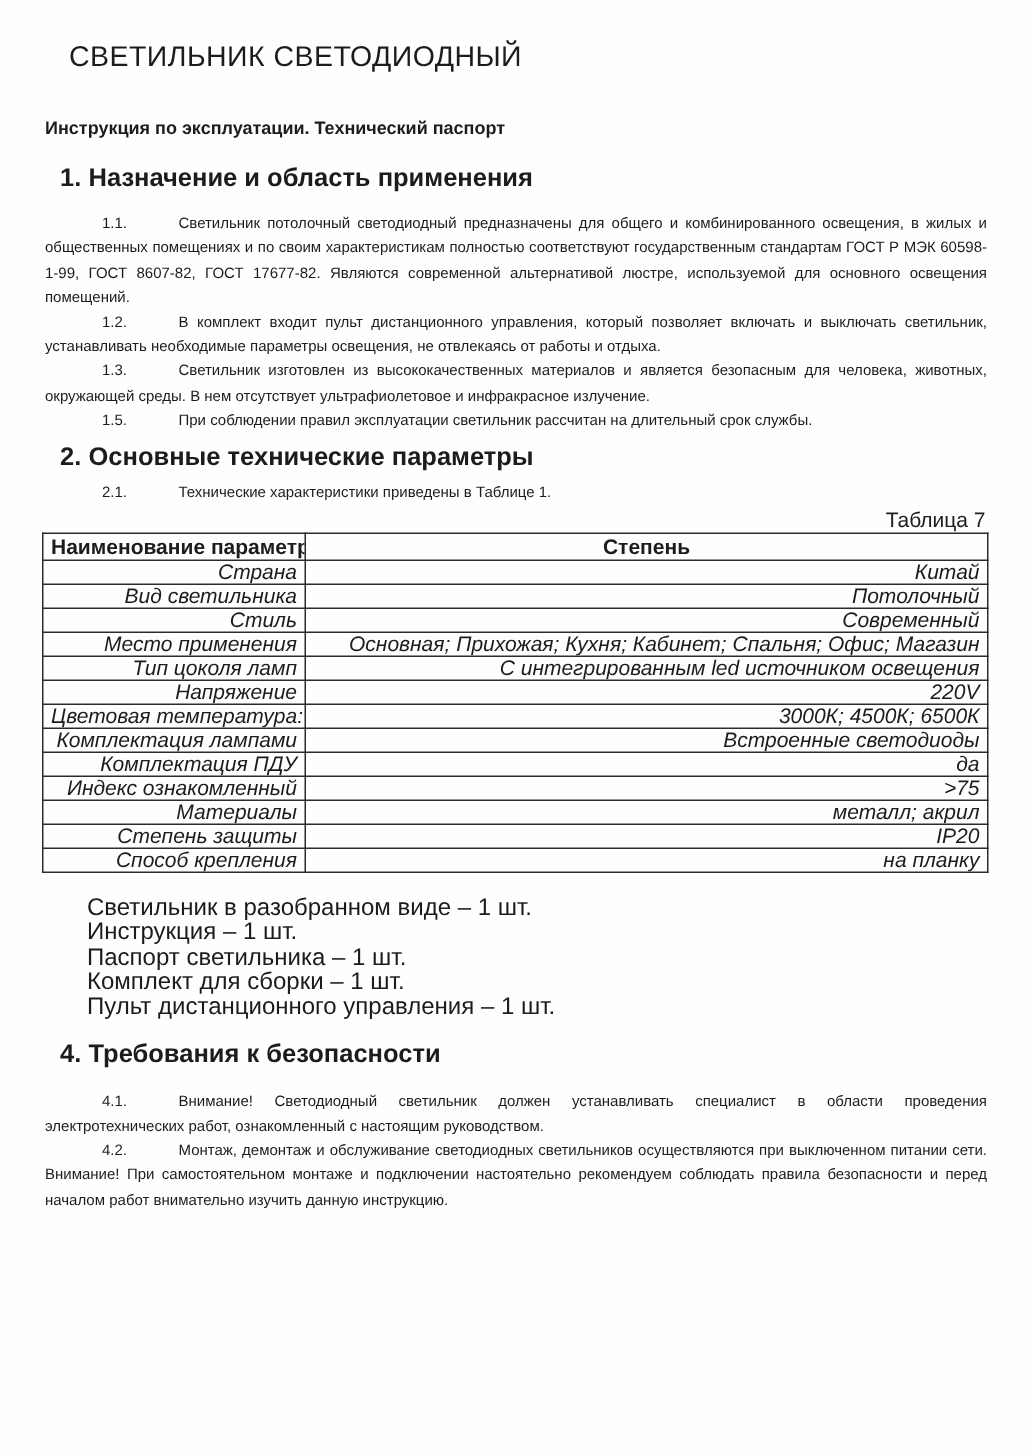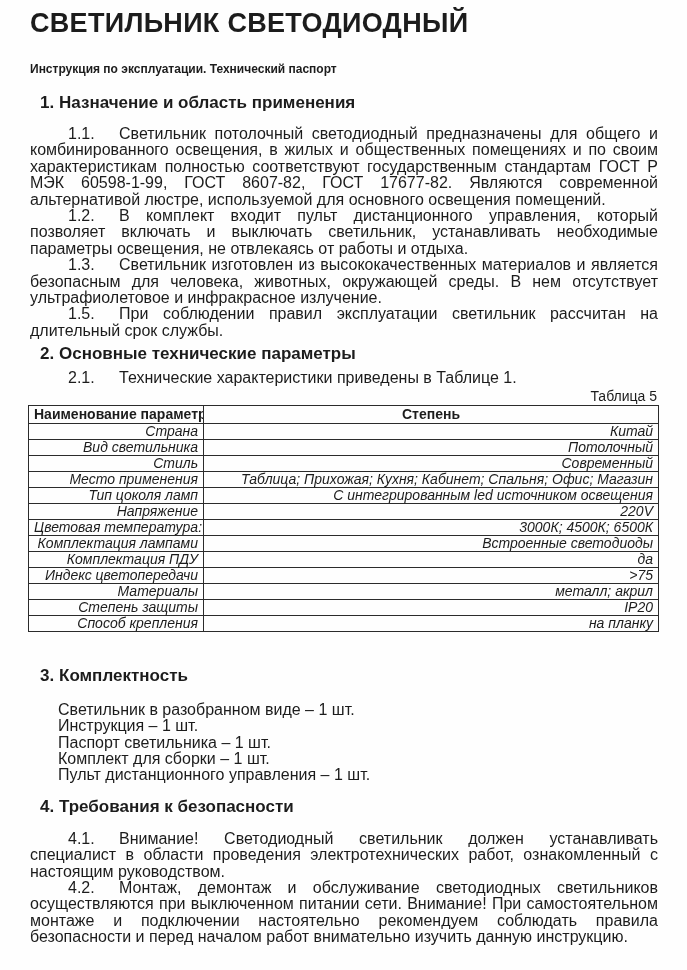--- a/index.html
+++ b/index.html
@@ -6,24 +6,24 @@
   body {
     width: 687px; height: 970px;
     background: #fefefe;
     color: #1c1c1c;
     font-family: "Liberation Sans", sans-serif;
     overflow: hidden;
   }
   .page { padding: 6px 29px 0 30px; }
 
   .doc-title {
-    margin: 0;
-    font-size: 27px;
+    margin: 16px;
+    font-size: 19px;
     line-height: 34px;
-    font-weight: bold;
+    font-weight: normal;
     letter-spacing: 0.3px;
     white-space: nowrap;
   }
   .doc-subtitle {
     margin: 22px 0 0 0;
     font-size: 12px;
     font-weight: bold;
   }
 
   .sec-h {
@@ -34,21 +34,21 @@
   }
   .hnum { display: inline-block; margin-left: 10px; width: 19px; }
   .gap-h1 { margin-top: 17px; }
   .gap-h2 { margin-top: 5px; }
   .gap-h3 { margin-top: 34px; }
   .gap-h4 { margin-top: 11px; }
 
   .paras { margin-top: 13px; }
   .body-p {
     margin: 0;
-    font-size: 16px;
+    font-size: 10px;
     line-height: 16.4px;
     text-align: justify;
   }
   .pnum { display: inline-block; margin-left: 38px; width: 51px; }
 
   .p21 { margin-top: 6px; }
 
   .tbl-caption {
     margin-top: 2px;
     font-size: 14px;
@@ -110,21 +110,21 @@
     <p class="body-p"><span class="pnum">1.1.</span><span>Светильник потолочный светодиодный предназначены для общего и комбинированного освещения, в жилых и общественных помещениях и по своим характеристикам полностью соответствуют государственным стандартам ГОСТ Р МЭК 60598-1-99, ГОСТ 8607-82, ГОСТ 17677-82. Являются современной альтернативой люстре, используемой для основного освещения помещений.</span></p>
     <p class="body-p"><span class="pnum">1.2.</span><span>В комплект входит пульт дистанционного управления, который позволяет включать и выключать светильник, устанавливать необходимые параметры освещения, не отвлекаясь от работы и отдыха.</span></p>
     <p class="body-p"><span class="pnum">1.3.</span><span>Светильник изготовлен из высококачественных материалов и является безопасным для человека, животных, окружающей среды. В нем отсутствует ультрафиолетовое и инфракрасное излучение.</span></p>
     <p class="body-p"><span class="pnum">1.5.</span><span>При соблюдении правил эксплуатации светильник рассчитан на длительный срок службы.</span></p>
   </div>
 
   <h2 class="sec-h gap-h2"><span class="hnum">2.</span><span>Основные технические параметры</span></h2>
 
   <p class="body-p p21"><span class="pnum">2.1.</span><span>Технические характеристики приведены в Таблице 1.</span></p>
 
-  <div class="tbl-caption">Таблица 5</div>
+  <div class="tbl-caption">Таблица 7</div>
 
   <table class="spec-table">
     <colgroup>
         <col class="c1">
         <col class="c2">
       </colgroup>
     <thead>
       <tr>
         <th>Наименование параметра</th>
         <th>Степень</th>
@@ -138,21 +138,21 @@
       <tr>
           <td>Вид светильника</td>
           <td>Потолочный</td>
         </tr>
       <tr>
           <td>Стиль</td>
           <td>Современный</td>
         </tr>
       <tr>
           <td>Место применения</td>
-          <td>Таблица; Прихожая; Кухня; Кабинет; Спальня; Офис; Магазин</td>
+          <td>Основная; Прихожая; Кухня; Кабинет; Спальня; Офис; Магазин</td>
         </tr>
       <tr>
           <td>Тип цоколя ламп</td>
           <td>С интегрированным led источником освещения</td>
         </tr>
       <tr>
           <td>Напряжение</td>
           <td>220V</td>
         </tr>
       <tr>
@@ -161,39 +161,38 @@
         </tr>
       <tr>
           <td>Комплектация лампами</td>
           <td>Встроенные светодиоды</td>
         </tr>
       <tr>
           <td>Комплектация ПДУ</td>
           <td>да</td>
         </tr>
       <tr>
-          <td>Индекс цветопередачи</td>
+          <td>Индекс ознакомленный</td>
           <td>&gt;75</td>
         </tr>
       <tr>
           <td>Материалы</td>
           <td>металл; акрил</td>
         </tr>
       <tr>
           <td>Степень защиты</td>
           <td>IP20</td>
         </tr>
       <tr>
           <td>Способ крепления</td>
           <td>на планку</td>
         </tr>
     </tbody>
   </table>
 
-  <h2 class="sec-h gap-h3"><span class="hnum">3.</span><span>Комплектность</span></h2>
 
   <div class="pkg-list">
     <div class="pkg-item">Светильник в разобранном виде – 1 шт.</div>
     <div class="pkg-item">Инструкция – 1 шт.</div>
     <div class="pkg-item">Паспорт светильника – 1 шт.</div>
     <div class="pkg-item">Комплект для сборки – 1 шт.</div>
     <div class="pkg-item">Пульт дистанционного управления – 1 шт.</div>
   </div>
 
   <h2 class="sec-h gap-h4" style="margin-top:13px"><span class="hnum">4.</span><span>Требования к безопасности</span></h2>

